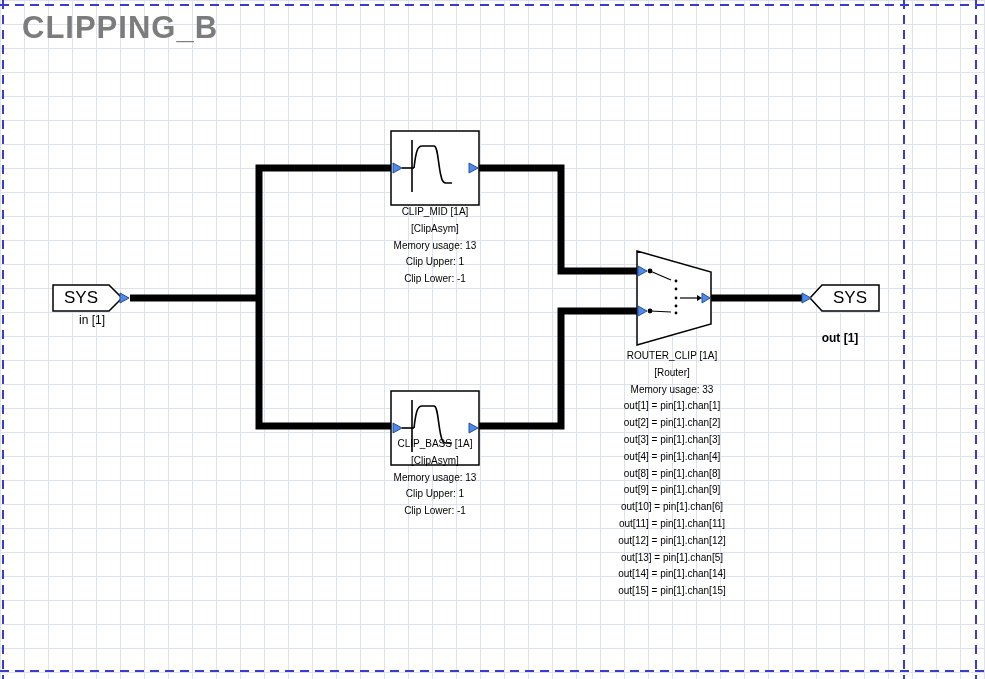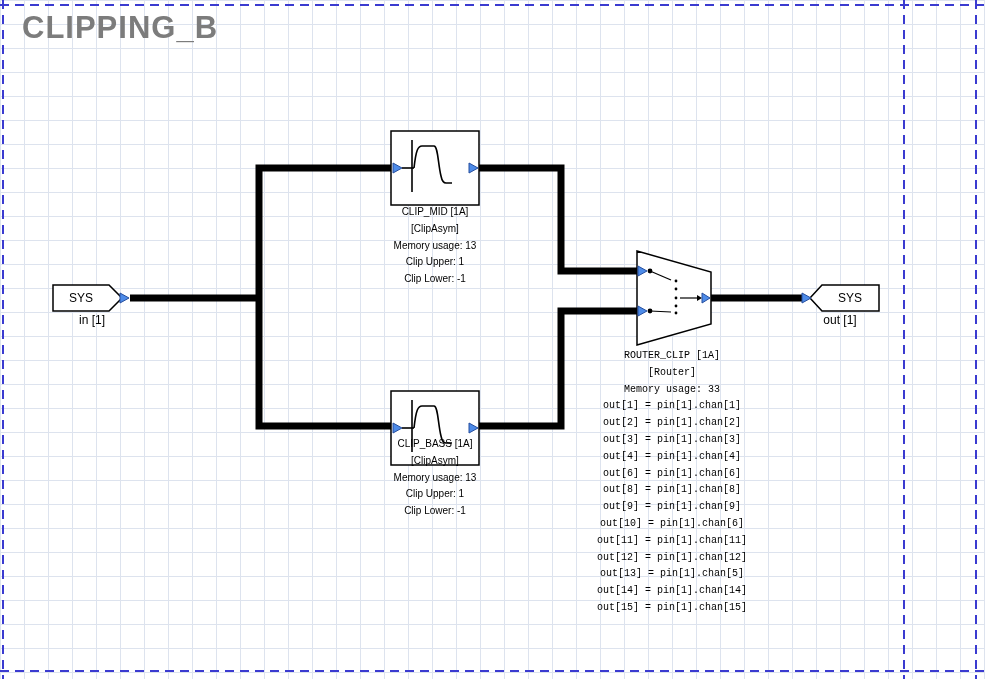--- a/index.html
+++ b/index.html
@@ -19,21 +19,21 @@
     position:absolute;left:22px;top:10px;
     font-size:31px;font-weight:bold;letter-spacing:1px;
     color:#7c7c7c;white-space:nowrap;
   }
   svg{display:block;}
   .caption{
     position:absolute;text-align:center;color:#000;font-size:10px;
   }
   .caption-line{height:16.8px;line-height:16.8px;white-space:nowrap;}
   .port-label{
-    position:absolute;font-size:12px;color:#000;text-align:center;
+    position:absolute;font-size:17px;color:#000;text-align:center;
     line-height:28px;top:0;
   }
   .port-caption{
     position:absolute;font-size:12px;color:#000;text-align:center;white-space:nowrap;
   }
 </style>
 </head>
 <body>
 
 <div class="canvas">
@@ -119,41 +119,40 @@
         <line x1="14" y1="21" x2="35" y2="30" stroke="#000" stroke-width="1.2"></line>
         <line x1="14" y1="61" x2="35" y2="62" stroke="#000" stroke-width="1.2"></line>
         <line x1="44" y1="48" x2="61" y2="48" stroke="#000" stroke-width="1.2"></line>
         <polygon points="61,45 61,51 66,48" fill="#000"></polygon>
       </g>
       <polygon points="2,16 2,26 11,21" fill="#4d8be8" stroke="#274f9e" stroke-width="1"></polygon>
       <polygon points="2,56 2,66 11,61" fill="#4d8be8" stroke="#274f9e" stroke-width="1"></polygon>
       <polygon points="66,43 66,53 74,48" fill="#4d8be8" stroke="#274f9e" stroke-width="1"></polygon>
     </svg>
   </div>
-  <div class="caption" style="left:582px;top:348px;width:180px;font-family:Liberation Mono, monospace;">
+  <div class="caption" style="left:582px;top:348px;width:180px;">
     <div class="caption-line">ROUTER_CLIP [1A]</div>
     <div class="caption-line">[Router]</div>
     <div class="caption-line">Memory usage: 33</div>
     <div class="caption-line">out[1] = pin[1].chan[1]</div>
     <div class="caption-line">out[2] = pin[1].chan[2]</div>
     <div class="caption-line">out[3] = pin[1].chan[3]</div>
     <div class="caption-line">out[4] = pin[1].chan[4]</div>
-    <div class="caption-line">out[6] = pin[1].chan[6]</div>
     <div class="caption-line">out[8] = pin[1].chan[8]</div>
     <div class="caption-line">out[9] = pin[1].chan[9]</div>
     <div class="caption-line">out[10] = pin[1].chan[6]</div>
     <div class="caption-line">out[11] = pin[1].chan[11]</div>
     <div class="caption-line">out[12] = pin[1].chan[12]</div>
     <div class="caption-line">out[13] = pin[1].chan[5]</div>
     <div class="caption-line">out[14] = pin[1].chan[14]</div>
     <div class="caption-line">out[15] = pin[1].chan[15]</div>
   </div>
 
   <div class="abs" style="left:800px;top:284px;width:80px;height:28px;">
     <svg width="80" height="28">
       <polygon points="79,1 22,1 10,14 22,27 79,27" fill="#ffffff" stroke="#000000" stroke-width="1.5"></polygon>
       <polygon points="2,9 2,19 11,14" fill="#4d8be8" stroke="#274f9e" stroke-width="1"></polygon>
     </svg>
     <div class="port-label" style="left:20px;width:60px;">SYS</div>
   </div>
-  <div class="port-caption" style="left:800px;top:313px;width:80px;">out [1]</div>
+  <div class="port-caption" style="left:800px;top:331px;width:80px;font-weight:bold;">out [1]</div>
 
 </div>
 
 </body></html>

